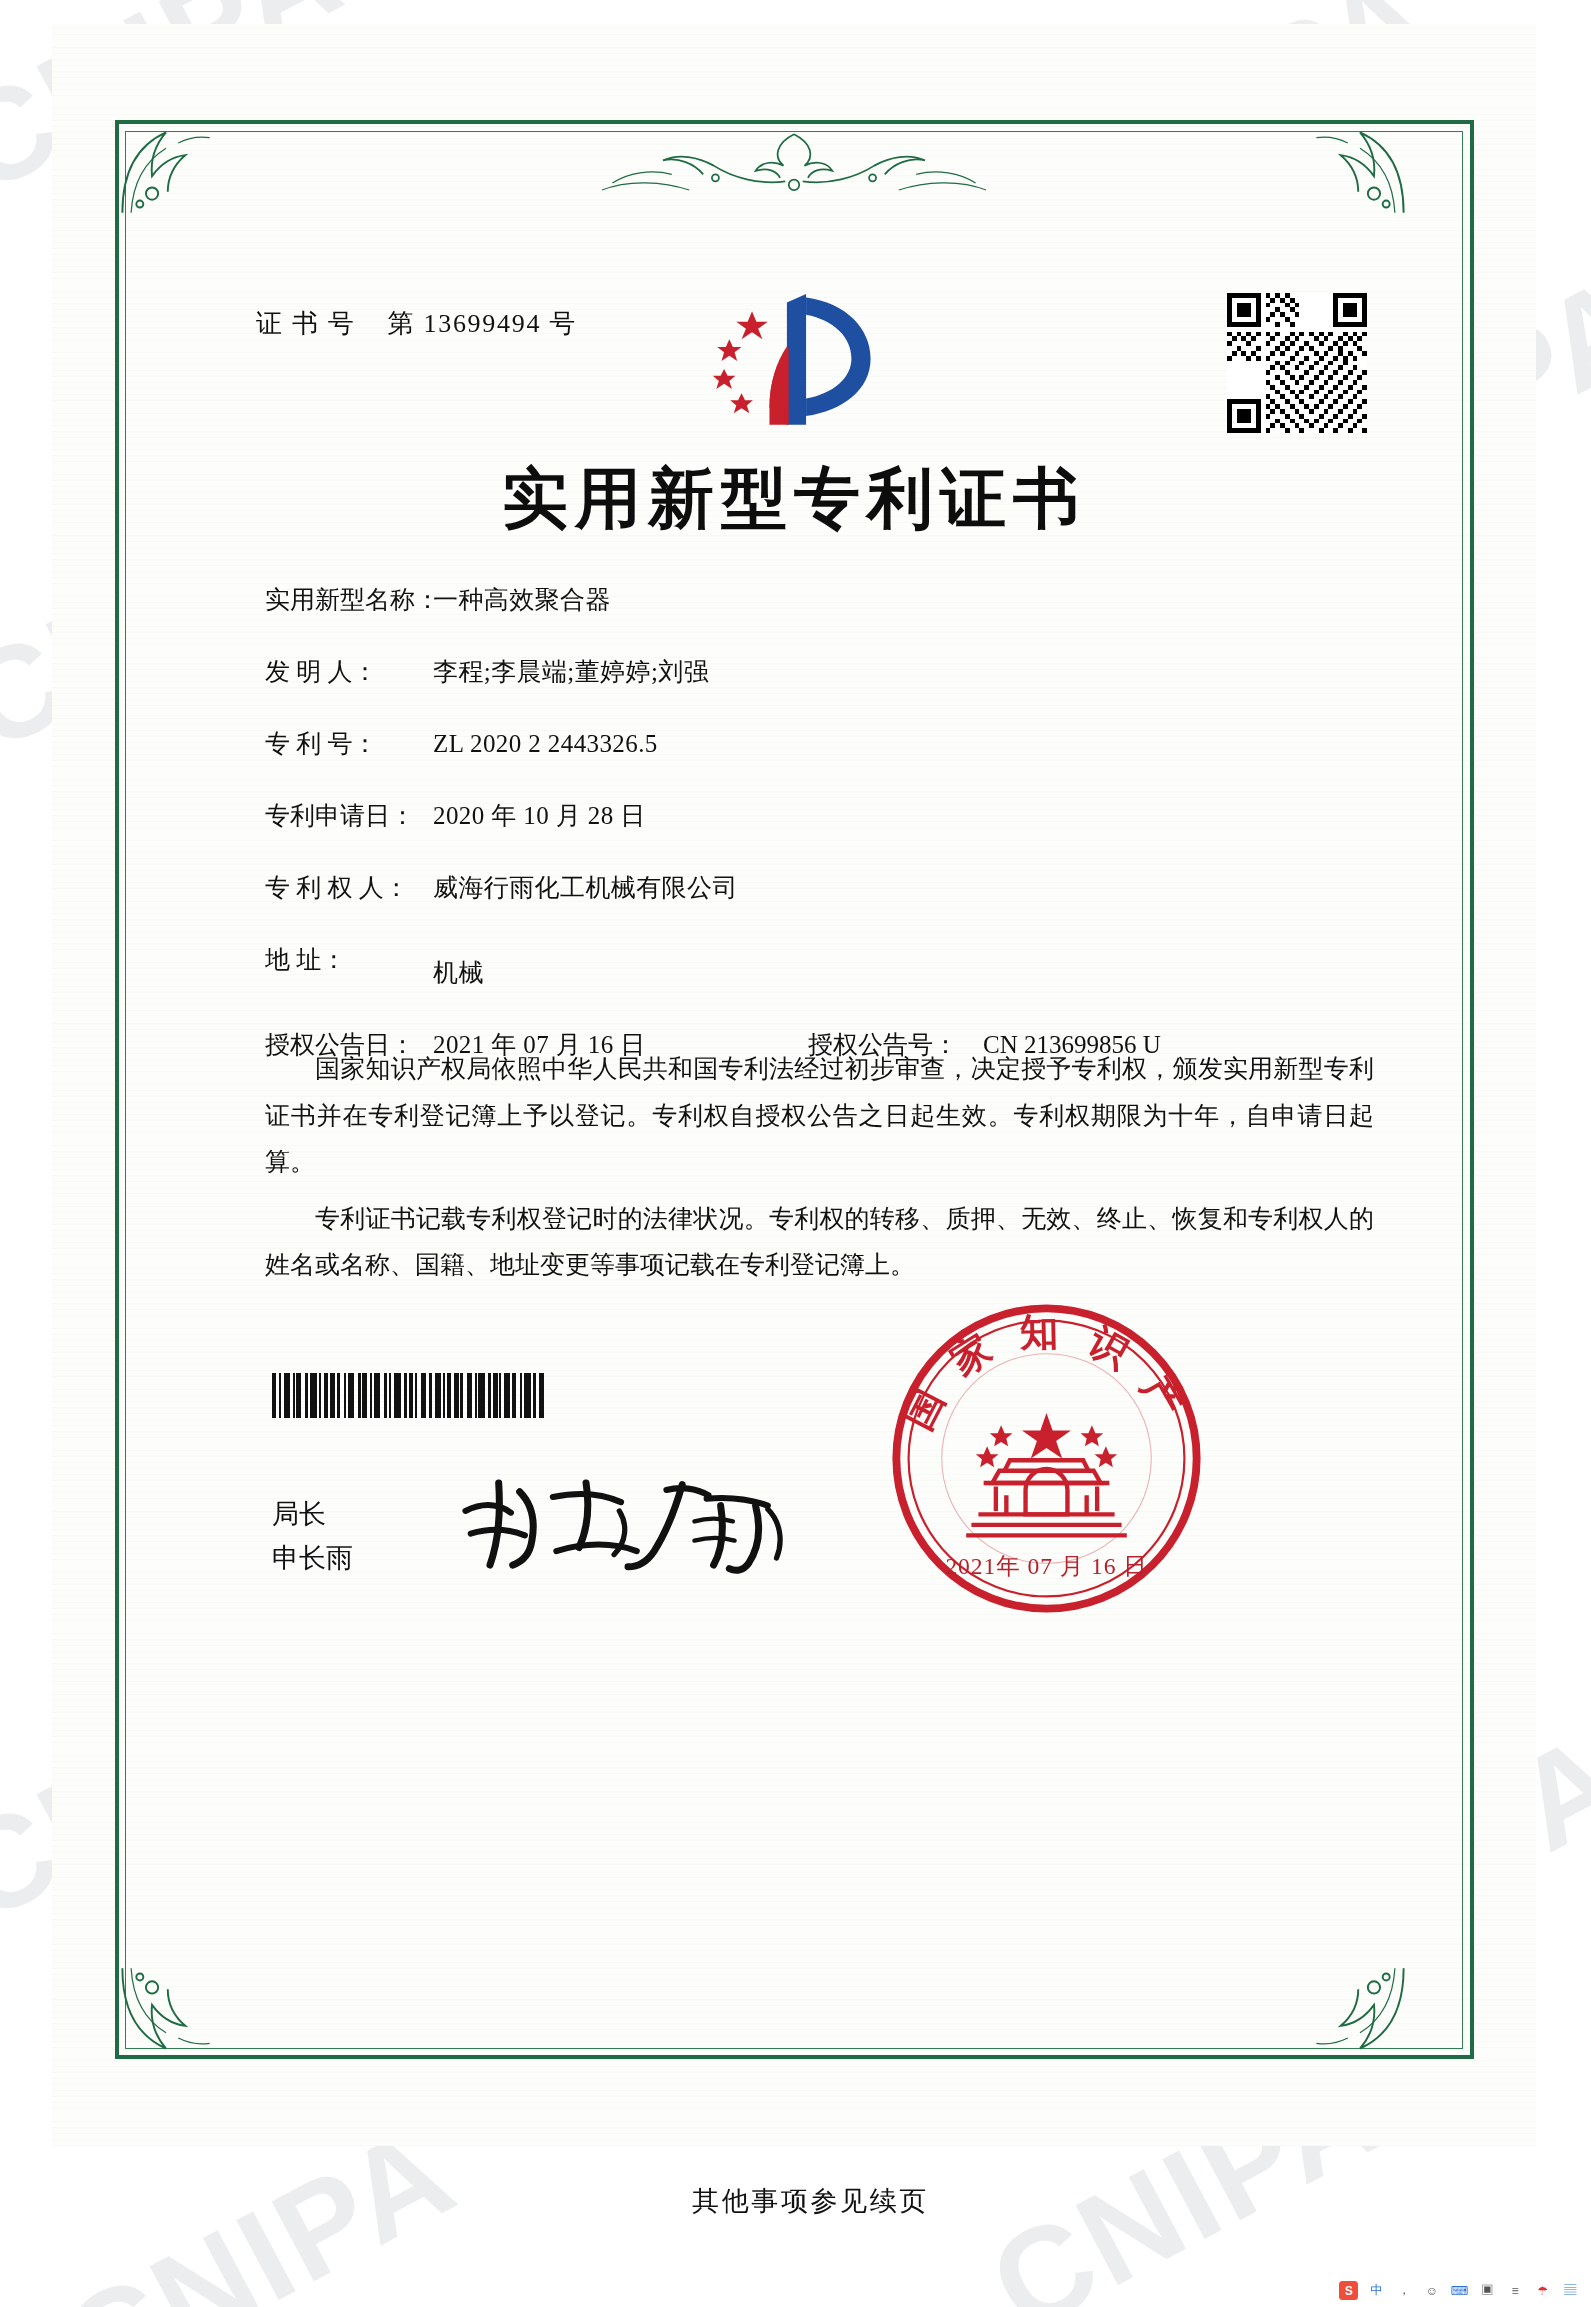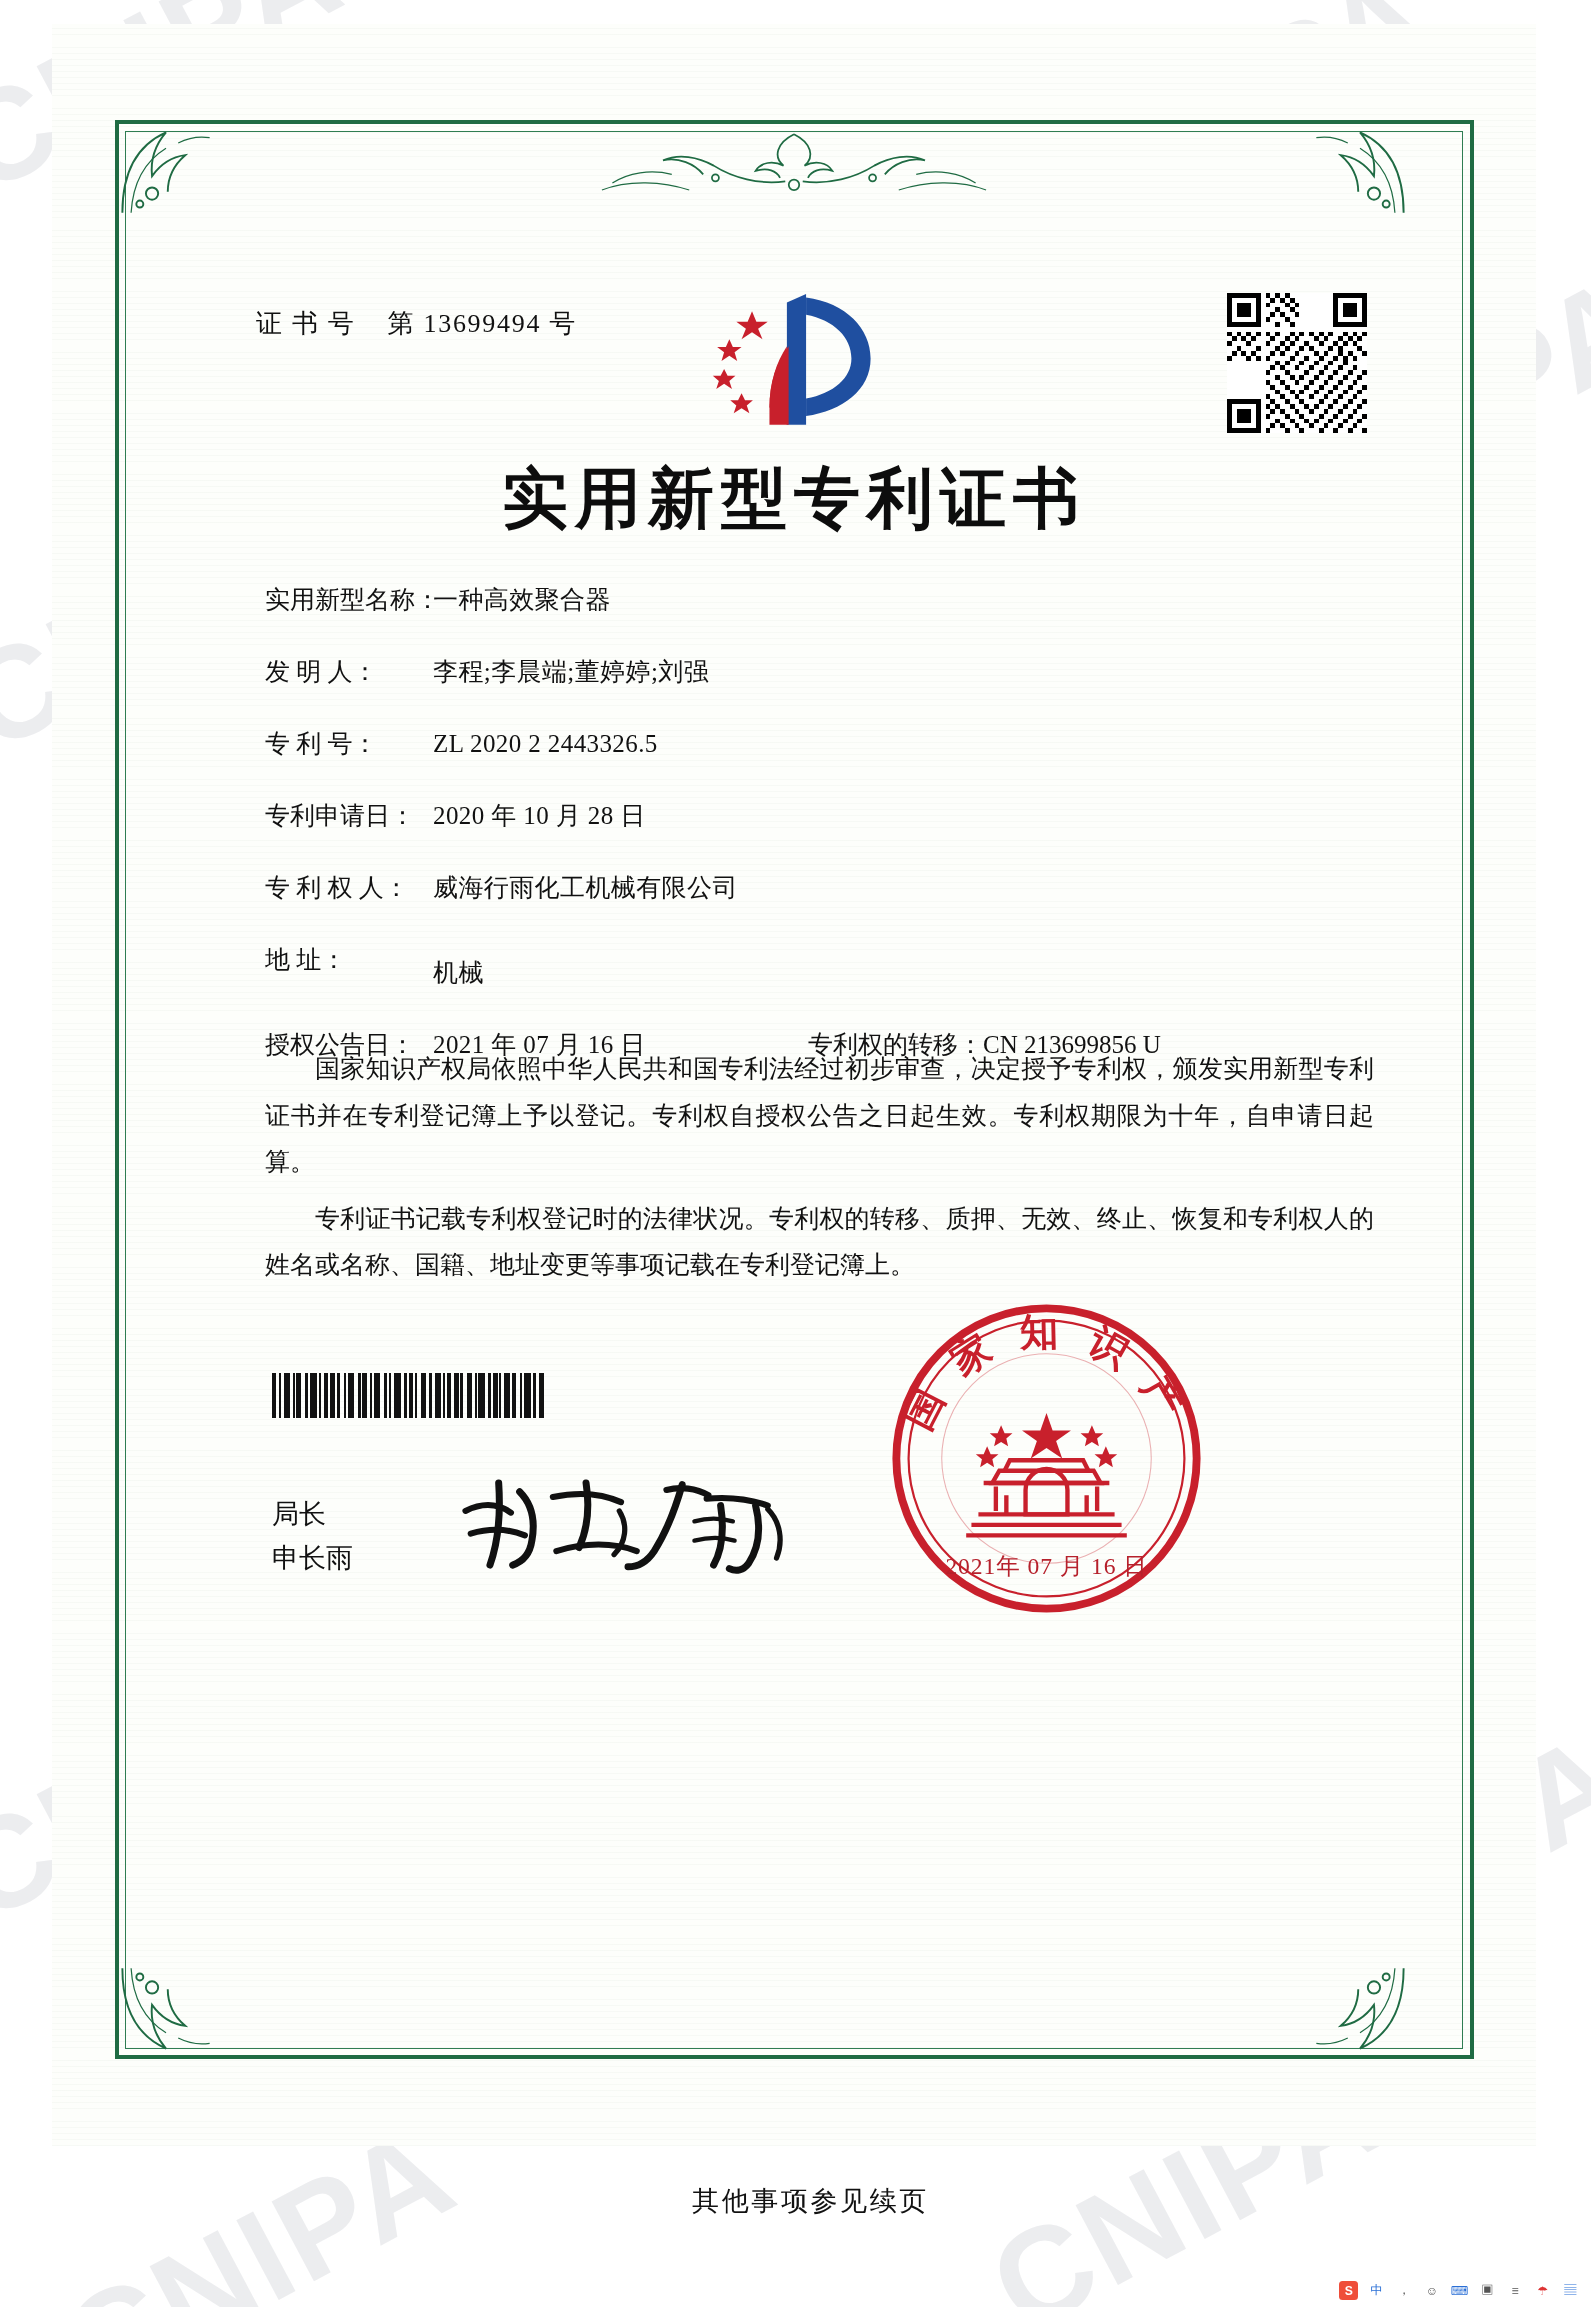--- a/index.html
+++ b/index.html
@@ -610,21 +610,21 @@
       <div class="field-row">
         <div class="field-label">地      址：</div>
         <div class="field-value">
           <span class="line2">机械</span>
         </div>
       </div>
 
       <div class="field-row inline-two">
         <div class="field-label">授权公告日：</div>
         <div class="field-value">2021 年 07 月 16 日</div>
-        <div class="field-label2">专利权的转移：</div>
+        <div class="field-label2">授权公告号：</div>
         <div class="field-value2">CN 213699856 U</div>
       </div>
 
     </div>
 
     <div class="paragraphs">
       <p>国家知识产权局依照中华人民共和国专利法经过初步审查，决定授予专利权，颁发实用新型专利证书并在专利登记簿上予以登记。专利权自授权公告之日起生效。专利权期限为十年，自申请日起算。</p>
       <p>专利证书记载专利权登记时的法律状况。专利权的转移、质押、无效、终止、恢复和专利权人的姓名或名称、国籍、地址变更等事项记载在专利登记簿上。</p>
     </div>
 

